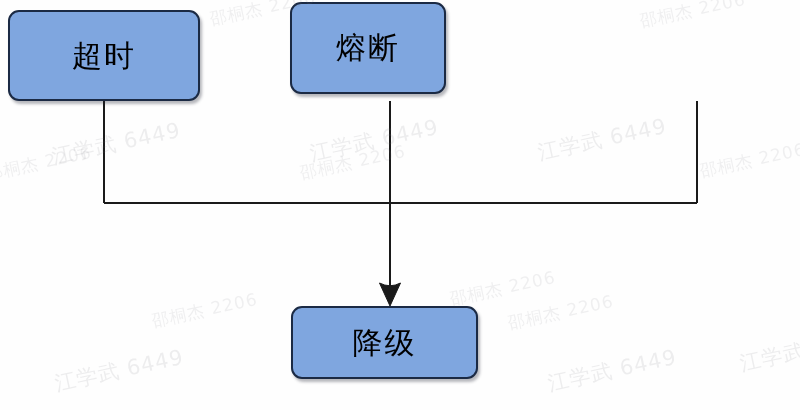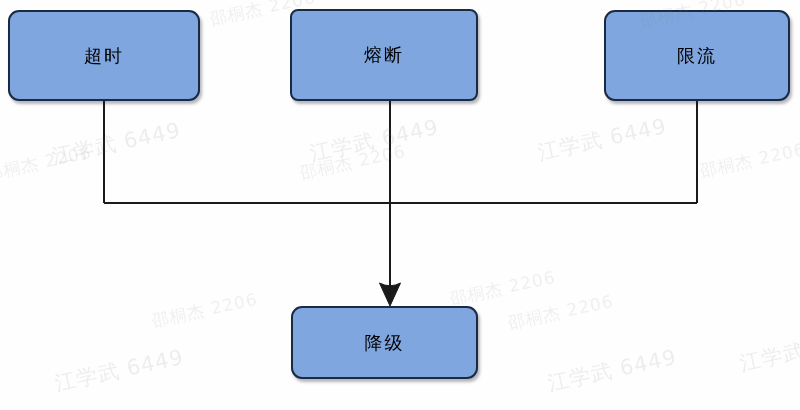--- a/index.html
+++ b/index.html
@@ -61,21 +61,21 @@
     background: #7fa6df;
     border: 2px solid #1b2a44;
     border-radius: 11px;
     box-shadow: 2px 3px 3px rgba(30,35,50,0.32);
     display: flex;
     align-items: center;
     justify-content: center;
     z-index: 2;
   }
   .node-label {
-    font-size: 18px;
+    font-size: 30px;
     line-height: 1;
     color: #000000;
     font-weight: 400;
     letter-spacing: 2px;
     font-family: "DejaVu Sans", "Liberation Sans", sans-serif;
   }
 </style>
 </head>
 <body>
 
@@ -93,27 +93,24 @@
       <path d="M 390 101 L 390 288"></path>
     </g>
 
     <path d="M 390 306 L 379.5 283 Q 390 288.5 400.5 283 Z" fill="#1a1a1a" stroke="#1a1a1a" stroke-width="1" stroke-linejoin="round"></path>
   </svg>
 
   <div class="node" style="left:8px; top:10px; width:192px; height:91px;">
     <span class="node-label">超时</span>
   </div>
 
-  <div class="node" style="left:290px; top:9px; width:188px; height:92px;border-radius:8px;">
+  <div class="node" style="left:290px; top:2px; width:156px; height:92px;">
     <span class="node-label">熔断</span>
   </div>
 
-  <div class="node" style="left:604px; top:10px; width:186px; height:91px;">
-    <span class="node-label">限流</span>
-  </div>
 
   <div class="node" style="left:291px; top:306px; width:187px; height:73px;">
     <span class="node-label">降级</span>
   </div>
 
   <div id="watermark-layer">
       <div class="wm wm-b" style="left: -14px; top: 163px; transform: rotate(-12deg);">邵桐杰 2206</div>
       <div class="wm wm-a" style="left: 52px; top: 143px; transform: rotate(-12deg);">江学武 6449</div>
       <div class="wm wm-b" style="left: 152px; top: 310px; transform: rotate(-12deg);">邵桐杰 2206</div>
       <div class="wm wm-a" style="left: 55px; top: 370px; transform: rotate(-12deg);">江学武 6449</div>

